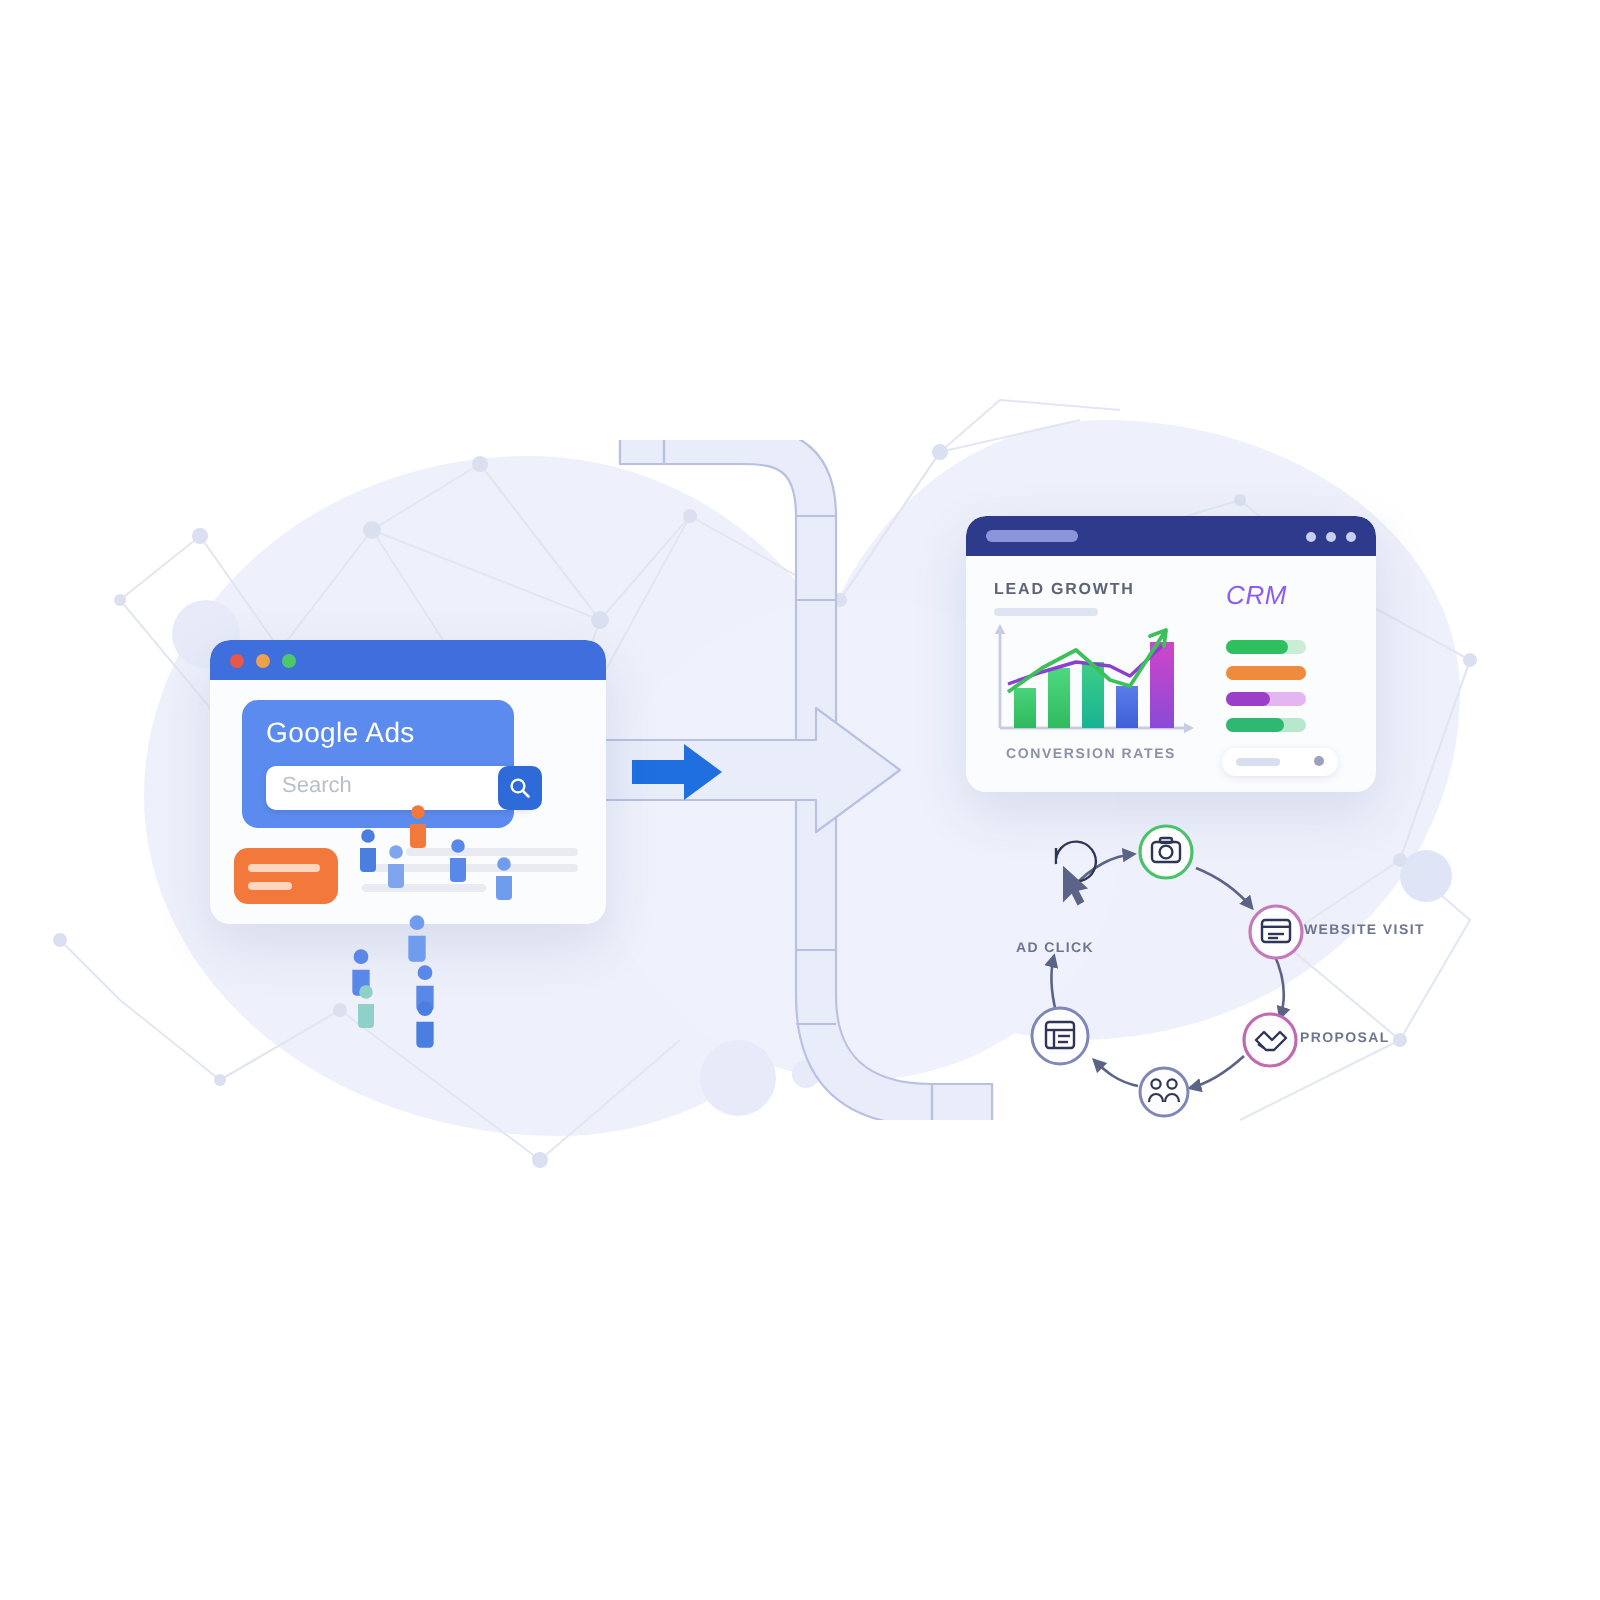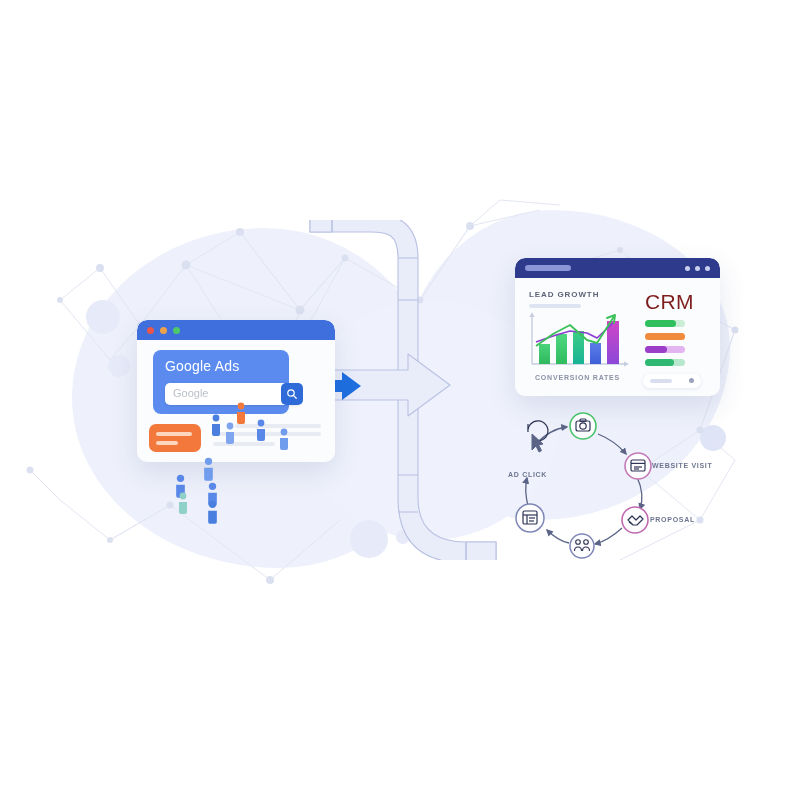--- a/index.html
+++ b/index.html
@@ -13,21 +13,21 @@
   .blob-right{left:400px;top:210px;width:330px;height:310px;background:#eef1fb;
              border-radius:46% 54% 58% 42% / 56% 44% 56% 44%;}
   .blob-mid{left:300px;top:300px;width:260px;height:240px;background:#eff2fc;
              border-radius:50%;}
   .dot-soft{position:absolute;border-radius:50%;background:#e7ebf9;}
 
   .net{position:absolute;left:0;top:0;width:800px;height:800px;}
 
   
   .window{position:absolute;border-radius:10px;background:#fbfcfe;
-          box-shadow:0 10px 28px rgba(40,60,120,.12);overflow:hidden;margin-left:32px;}
+          box-shadow:0 10px 28px rgba(40,60,120,.12);overflow:hidden;}
   .titlebar{height:20px;display:flex;align-items:center;
             padding:0 10px;box-sizing:border-box;}
   .tl-dots{display:flex;gap:6px;}
   .tl-dot{width:7px;height:7px;border-radius:50%;}
   .win-body{position:relative;}
 
   
   #win-ads{left:105px;top:320px;width:198px;height:142px;}
   #win-ads .titlebar{background:#3f6fdc;border-radius:10px 10px 0 0;}
   .ads-panel{position:absolute;left:16px;top:10px;width:136px;height:64px;
@@ -51,21 +51,21 @@
   #win-crm .titlebar{background:#2e3a8c;border-radius:10px 10px 0 0;
                      justify-content:space-between;}
   .tb-pill{width:46px;height:6px;border-radius:3px;background:#8b96d8;}
   .tb-dots{display:flex;gap:5px;}
   .tb-dot{width:5px;height:5px;border-radius:50%;background:#c9cfee;}
   .panel-title{position:absolute;font-size:8px;font-weight:700;color:#5d6478;
                letter-spacing:.9px;}
   .panel-sub{position:absolute;font-size:7px;font-weight:700;color:#8b91a6;
                letter-spacing:.8px;}
   .underbar{position:absolute;height:4px;border-radius:2px;background:#dfe4f2;}
-  .crm-title{position:absolute;font-size:21px;color:#7f1d1d;letter-spacing:.3px;}
+  .crm-title{position:absolute;font-size:13px;color:#8b5cf6;letter-spacing:.3px;font-style:italic;}
   .pbar{position:absolute;height:7px;border-radius:3.5px;}
   .pbar .fill{position:absolute;left:0;top:0;height:7px;border-radius:3.5px;}
   .crm-input{position:absolute;background:#fff;border-radius:8px;
              box-shadow:0 1px 4px rgba(50,70,130,.12);}
   .crm-input-ph{position:absolute;height:4px;border-radius:2px;background:#dadff0;}
   .crm-input-dot{position:absolute;width:5px;height:5px;border-radius:50%;background:#9aa2bd;}
 
   .chart{position:absolute;}
 
   
@@ -163,21 +163,21 @@
         <span class="tl-dot" style="background:#e8574a"></span>
         <span class="tl-dot" style="background:#eda14a"></span>
         <span class="tl-dot" style="background:#4ec96a"></span>
       </div>
     </div>
     <div class="win-body" style="height:122px">
 
       <div class="ads-panel">
         <div class="ads-title">Google Ads</div>
         <div class="ads-search">
-          <span class="ads-search-ph">Google</span>
+          <span class="ads-search-ph">Search</span>
         </div>
         <div class="ads-searchbtn">
           <svg viewBox="0 0 24 24">
             <circle cx="10" cy="10" r="6.4" fill="none" stroke="#ffffff" stroke-width="2.4"></circle>
             <line x1="14.8" y1="14.8" x2="20.5" y2="20.5" stroke="#ffffff" stroke-width="2.6" stroke-linecap="round"></line>
           </svg>
         </div>
       </div>
 
       <div class="orange-card">

